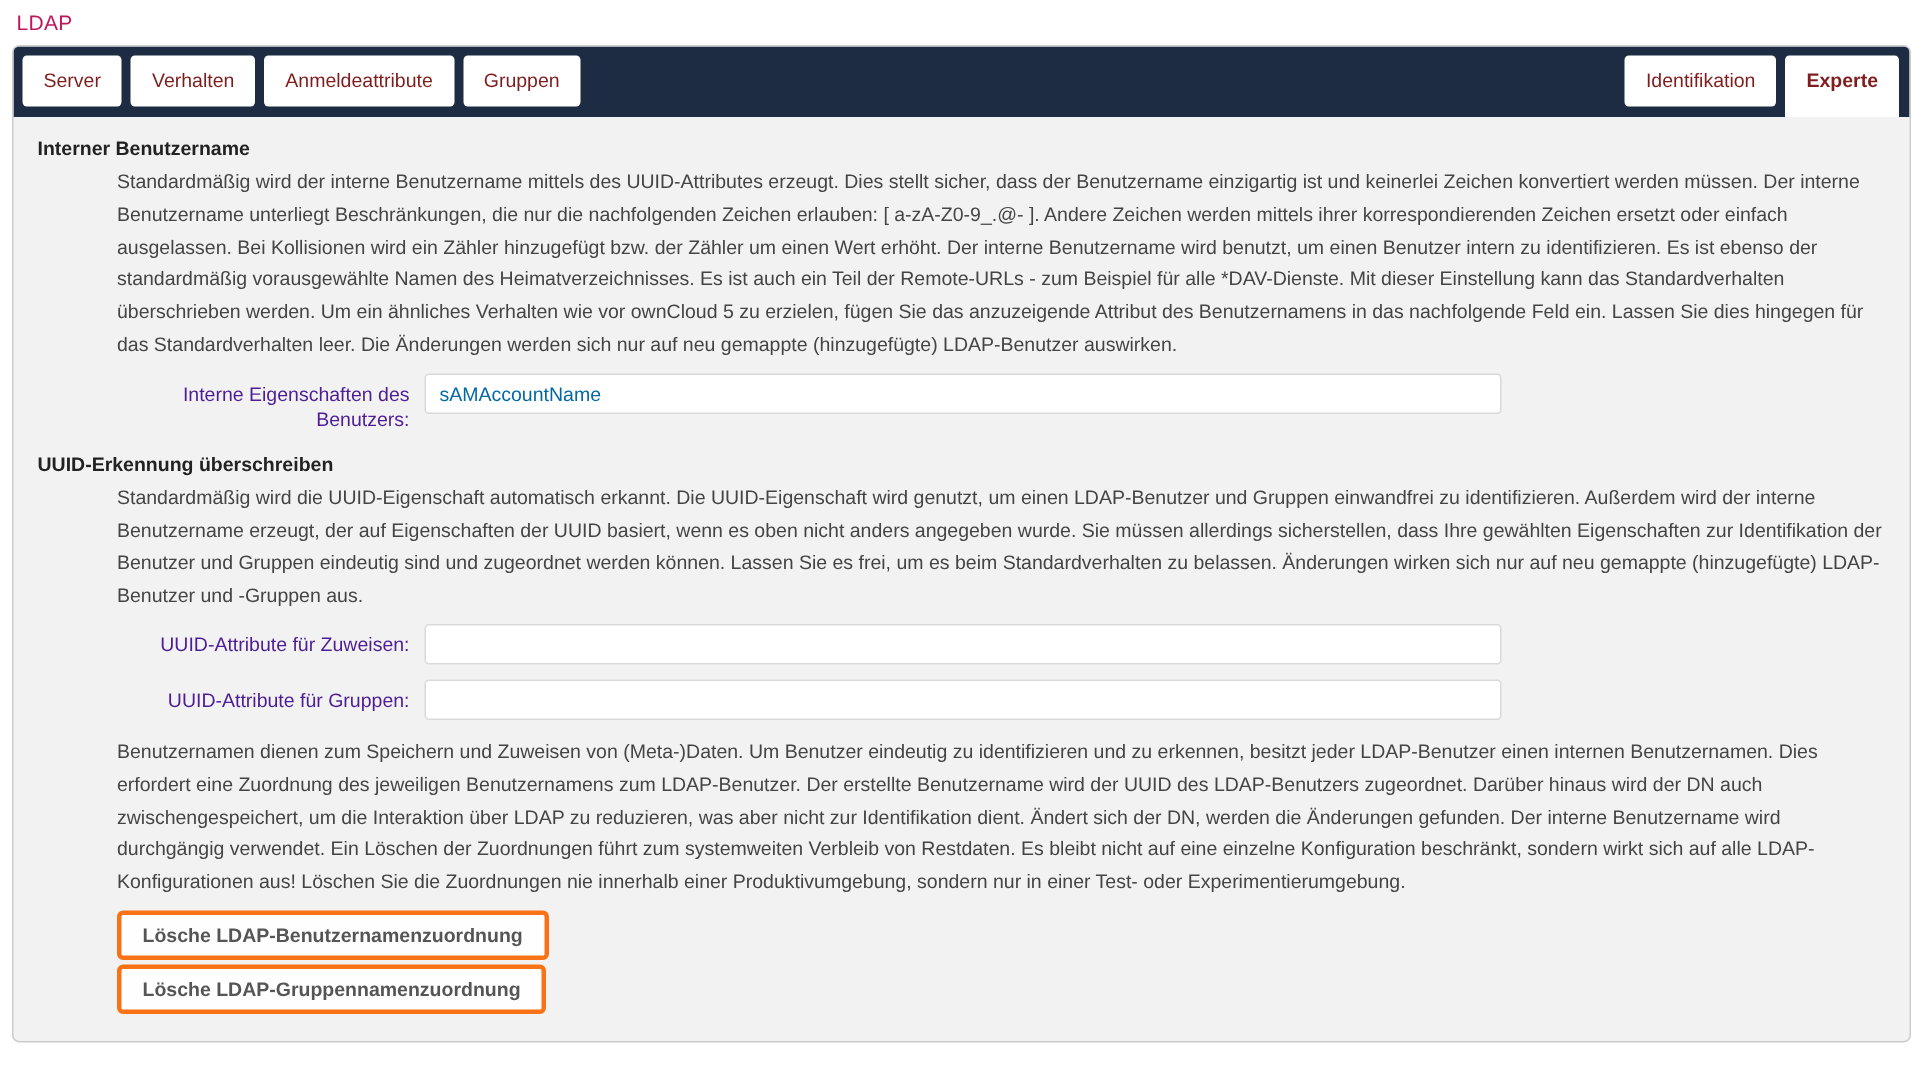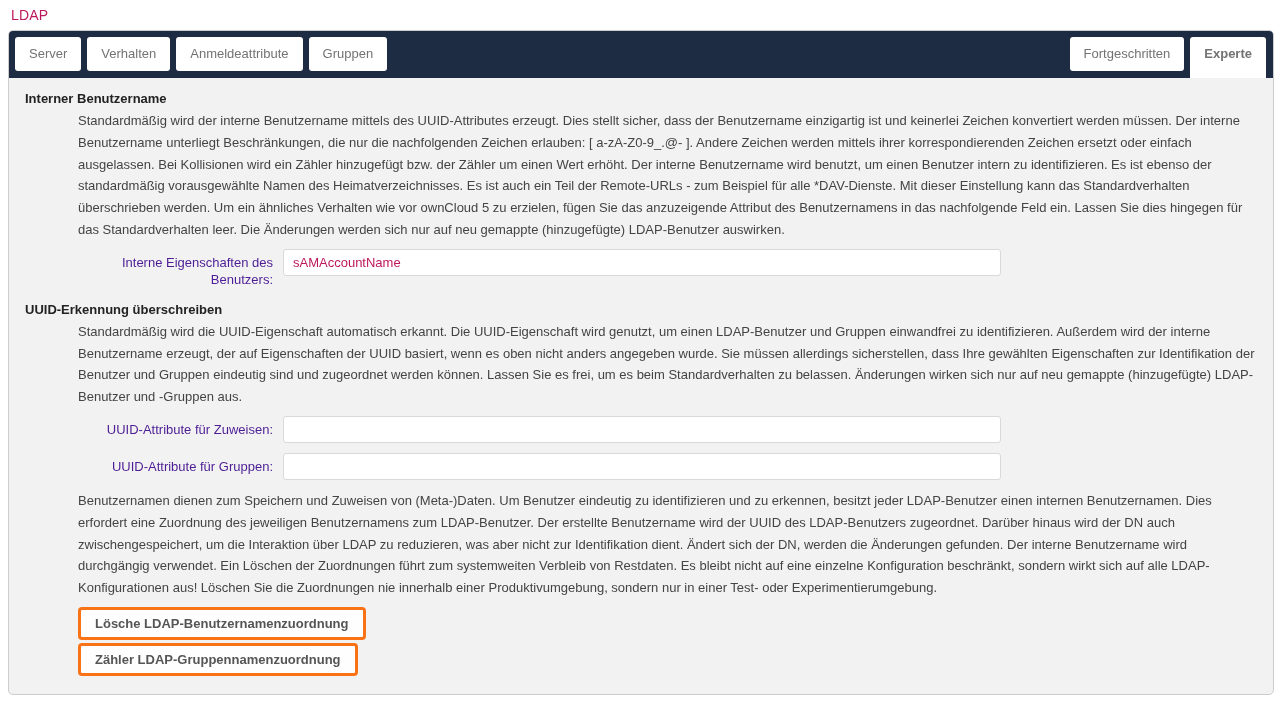--- a/index.html
+++ b/index.html
@@ -19,21 +19,21 @@
     margin: 0 8px; width: 1266px; height: 665px;
     border: 1px solid #cccccc; border-radius: 5px;
     background: #f2f2f2; overflow: hidden;
   }
   .tabbar {
     display: flex; align-items: flex-start;
     background: #1d2c42; height: 47px;
     padding: 6px 7px 0 6px;
   }
   .tab {
-    background: #ffffff; color: #737373;
+    background: #ffffff; color: #7f1d1d;
     font-size: 13px; font-weight: 400;
     padding: 0 14px; height: 34px; line-height: 34px;
     border-radius: 3px; margin-right: 6px;
     cursor: pointer; white-space: nowrap;
   }
   .tab.active {
     font-weight: 700; height: 41px;
     border-radius: 3px 3px 0 0; margin-right: 0;
   }
   .tab-spacer { flex: 1; }
@@ -55,21 +55,21 @@
   .field-label {
     width: 205px; padding: 5px 10px 0 0;
     text-align: right; font-size: 13px; color: #4c1d95;
     line-height: 17px;
   }
   .text-input {
     width: 718px; height: 27px;
     border: 1px solid #d9d9d9; border-radius: 3px;
     background: #ffffff; padding: 0 9px;
     font-family: "Liberation Sans", sans-serif;
-    font-size: 13px; color: #be185d; outline: none;
+    font-size: 13px; color: #0369a1; outline: none;
   }
   .button {
     display: inline-block;
     background: #fefefe; border: 3px solid #f97316; border-radius: 4px;
     color: #555; font-weight: 700; font-size: 13px;
     font-family: "Liberation Sans", sans-serif;
     padding: 6px 14px; cursor: pointer; white-space: nowrap;
   }
   .mapping-buttons { margin: 2px 0 0 53px; }
   .mapping-buttons .button { display: block; margin-bottom: 3px; }
@@ -80,21 +80,21 @@
 <h1 class="page-title">LDAP</h1>
 
 <div class="panel">
 
   <div class="tabbar">
     <div class="tab">Server</div>
     <div class="tab">Verhalten</div>
     <div class="tab">Anmeldeattribute</div>
     <div class="tab">Gruppen</div>
     <div class="tab-spacer"></div>
-    <div class="tab">Fortgeschritten</div>
+    <div class="tab">Identifikation</div>
     <div class="tab active">Experte</div>
   </div>
 
   <div class="content">
 
     <div>
       <div class="section-heading">Interner Benutzername</div>
       <p class="section-desc">Standardmäßig wird der interne Benutzername mittels des UUID-Attributes erzeugt. Dies stellt sicher, dass der Benutzername einzigartig ist und keinerlei Zeichen konvertiert werden müssen. Der interne Benutzername unterliegt Beschränkungen, die nur die nachfolgenden Zeichen erlauben: [ a-zA-Z0-9_.@- ]. Andere Zeichen werden mittels ihrer korrespondierenden Zeichen ersetzt oder einfach ausgelassen. Bei Kollisionen wird ein Zähler hinzugefügt bzw. der Zähler um einen Wert erhöht. Der interne Benutzername wird benutzt, um einen Benutzer intern zu identifizieren. Es ist ebenso der standardmäßig vorausgewählte Namen des Heimatverzeichnisses. Es ist auch ein Teil der Remote-URLs - zum Beispiel für alle *DAV-Dienste. Mit dieser Einstellung kann das Standardverhalten überschrieben werden. Um ein ähnliches Verhalten wie vor ownCloud 5 zu erzielen, fügen Sie das anzuzeigende Attribut des Benutzernamens in das nachfolgende Feld ein. Lassen Sie dies hingegen für das Standardverhalten leer. Die Änderungen werden sich nur auf neu gemappte (hinzugefügte) LDAP-Benutzer auswirken.</p>
       <div class="form-row">
         <label class="field-label">Interne Eigenschaften des Benutzers:</label>
@@ -112,18 +112,18 @@
       <div class="form-row">
         <label class="field-label">UUID-Attribute für Gruppen:</label>
         <input type="text" class="text-input" value="" style="">
       </div>
     </div>
 
     <div>
       <p class="section-desc">Benutzernamen dienen zum Speichern und Zuweisen von (Meta-)Daten. Um Benutzer eindeutig zu identifizieren und zu erkennen, besitzt jeder LDAP-Benutzer einen internen Benutzernamen. Dies erfordert eine Zuordnung des jeweiligen Benutzernamens zum LDAP-Benutzer. Der erstellte Benutzername wird der UUID des LDAP-Benutzers zugeordnet. Darüber hinaus wird der DN auch zwischengespeichert, um die Interaktion über LDAP zu reduzieren, was aber nicht zur Identifikation dient. Ändert sich der DN, werden die Änderungen gefunden. Der interne Benutzername wird durchgängig verwendet. Ein Löschen der Zuordnungen führt zum systemweiten Verbleib von Restdaten. Es bleibt nicht auf eine einzelne Konfiguration beschränkt, sondern wirkt sich auf alle LDAP-Konfigurationen aus! Löschen Sie die Zuordnungen nie innerhalb einer Produktivumgebung, sondern nur in einer Test- oder Experimentierumgebung.</p>
       <div class="mapping-buttons">
         <button class="button">Lösche LDAP-Benutzernamenzuordnung</button>
-        <button class="button">Zähler LDAP-Gruppennamenzuordnung</button>
+        <button class="button">Lösche LDAP-Gruppennamenzuordnung</button>
       </div>
     </div>
 
   </div>
 </div>
 
 </body></html>

